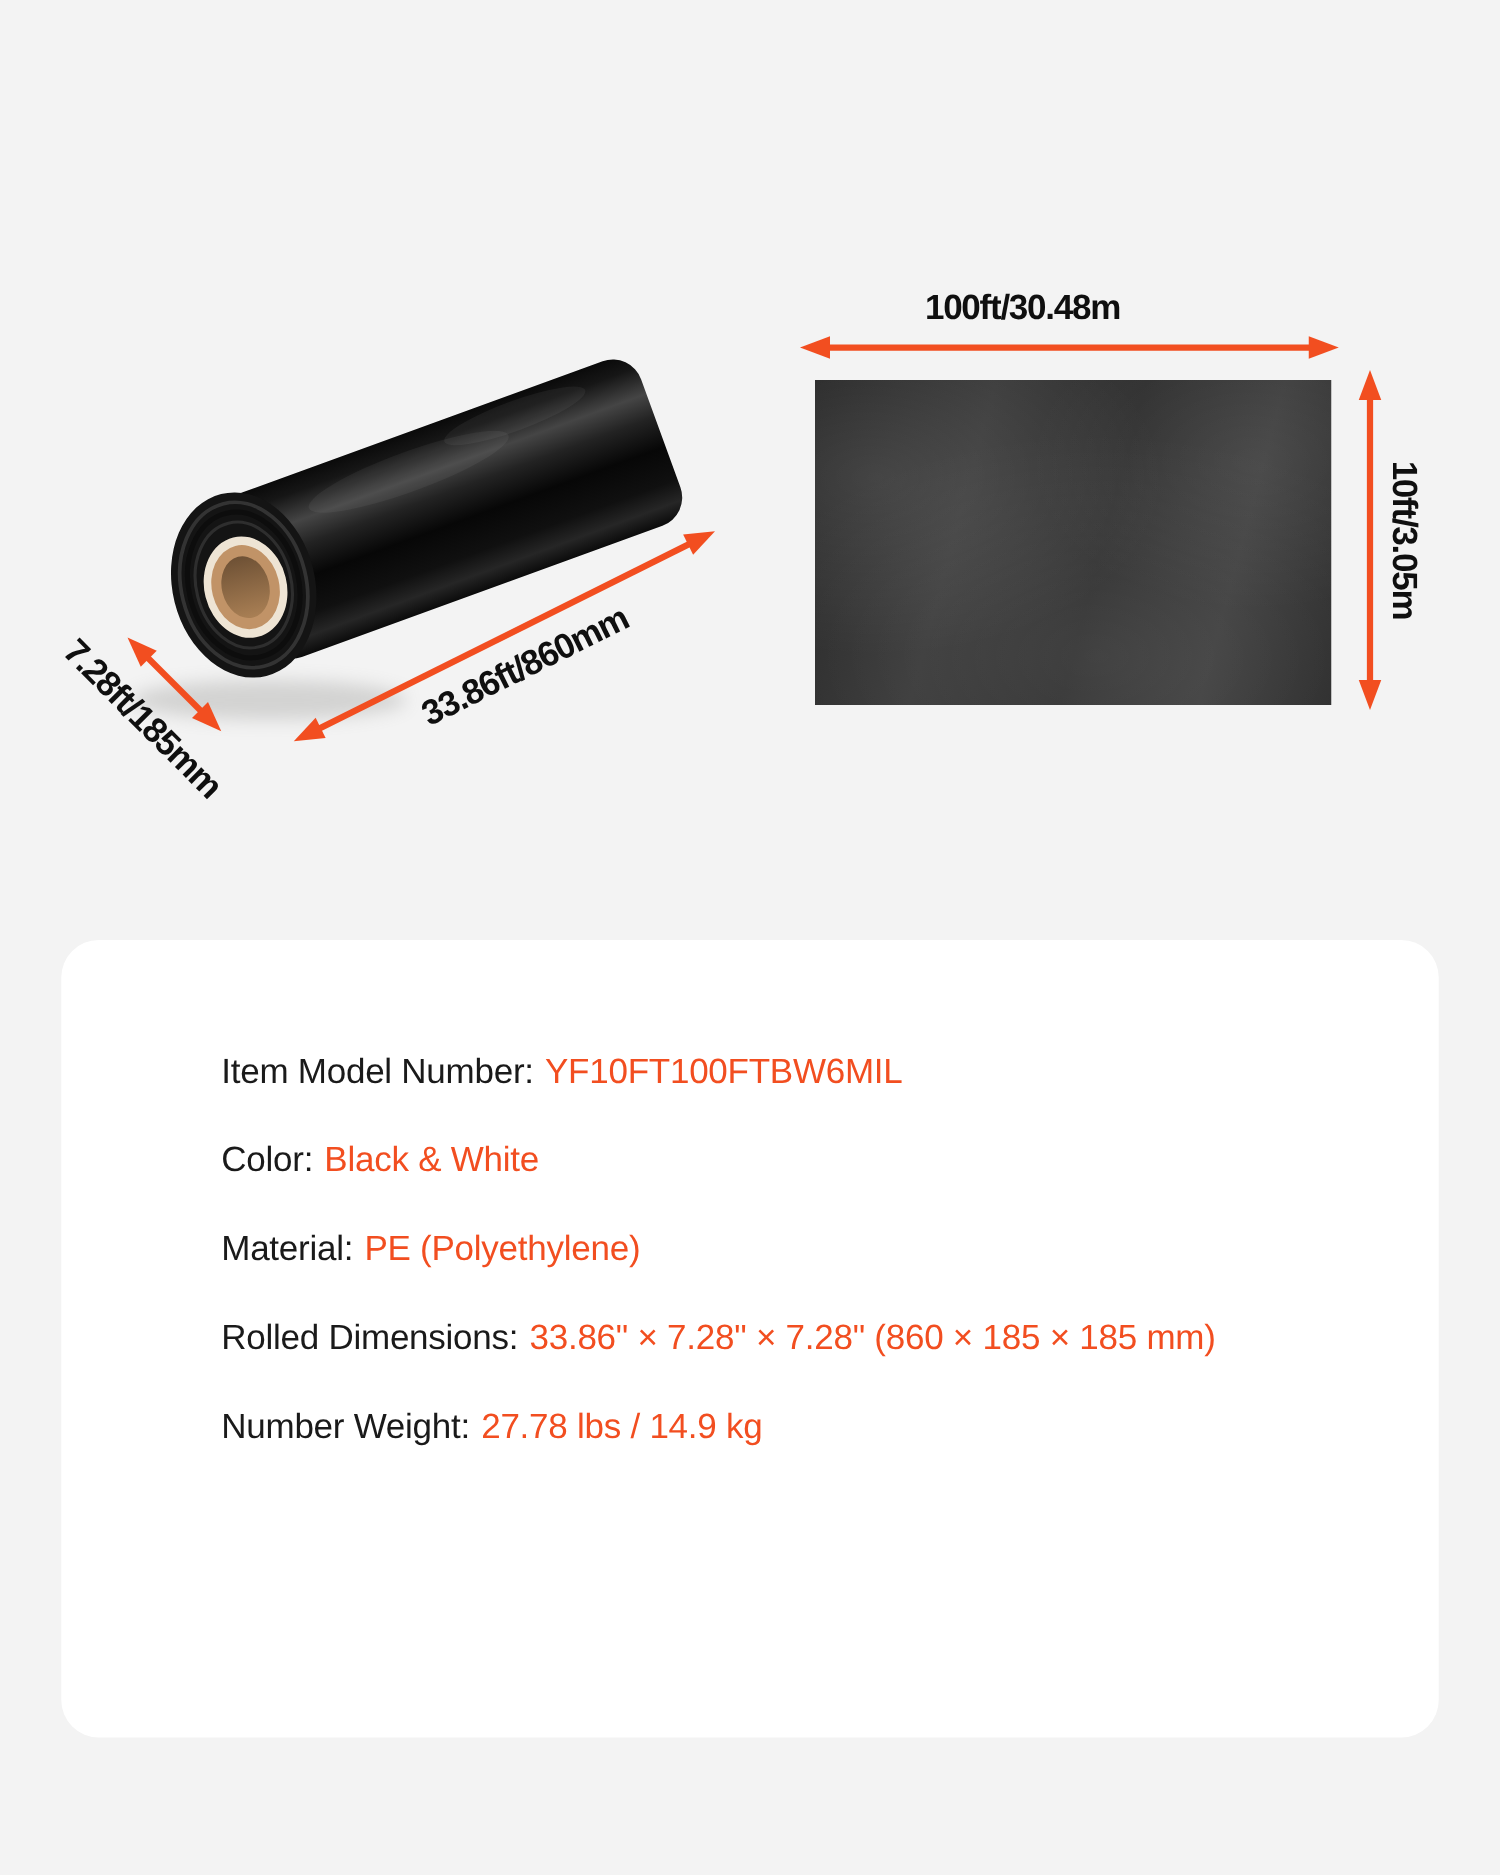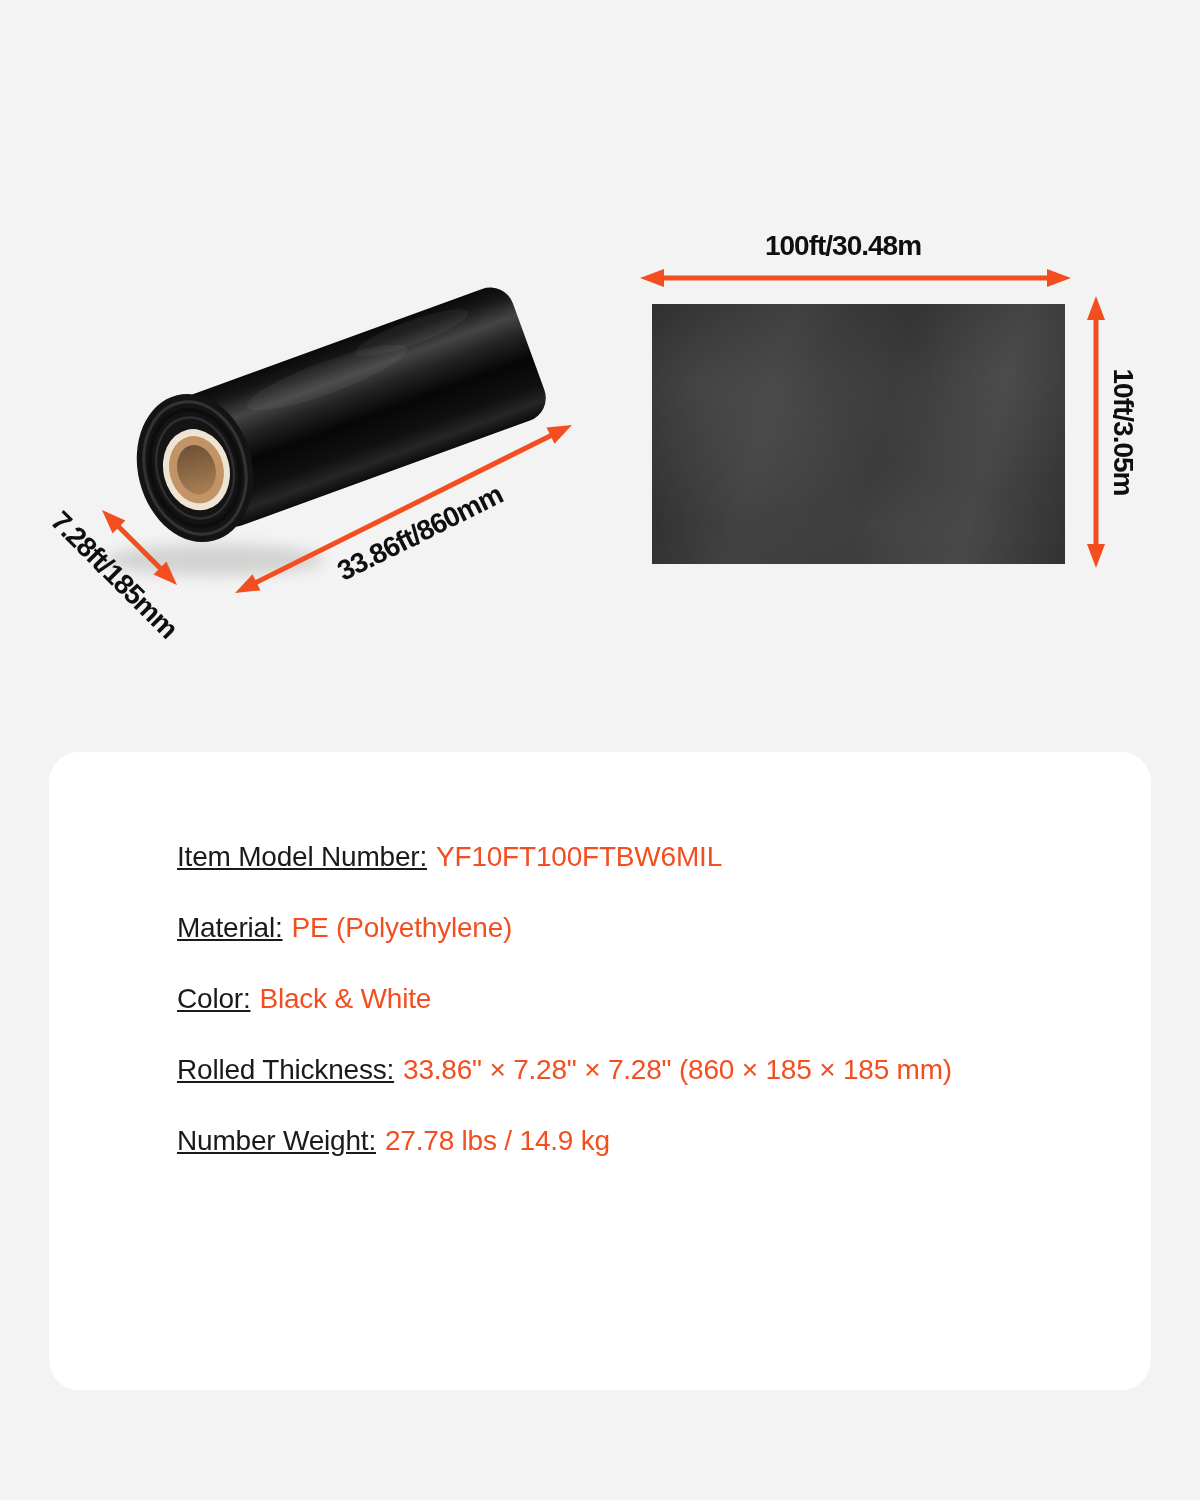--- a/index.html
+++ b/index.html
@@ -43,21 +43,21 @@
   
   .card{
     position:absolute;left:49px;top:752px;width:1102px;height:638px;
     background:var(--card);border-radius:30px;
   }
   .card-inner{
     position:absolute;left:128px;top:88px;right:40px;
     display:flex;flex-direction:column;gap:37px;
   }
   .spec-row{font-size:28px;line-height:34px;letter-spacing:-0.2px;white-space:nowrap;}
-  .spec-label{color:var(--ink);font-weight:400;text-decoration:underline;}
+  .spec-label{color:var(--ink);font-weight:400;}
   .spec-value{color:var(--accent);font-weight:400;margin-left:0.32em;}
 </style>
 </head>
 <body>
 
 <div class="stage">
 
   <div class="abs" style="left:0;top:0;width:1200px;height:740px;">
 
     <svg class="abs" style="left:50px;top:260px;" width="580" height="350" viewBox="0 0 580 350">
@@ -114,49 +114,49 @@
     </svg>
     <div class="dim-label rotm26" style="left:420px;top:533px;">33.86ft/860mm</div>
 
     <div class="sheet"></div>
 
     <svg class="arrow" style="left:634px;top:264px;" width="444" height="28" viewBox="0 0 444 28">
       <line x1="26" y1="14" x2="417" y2="14"></line>
       <polygon points="6,14 30,5 30,23"></polygon>
       <polygon points="437,14 413,5 413,23"></polygon>
     </svg>
-    <div class="dim-label" style="left:843px;top:246px;">100ft/30.48m</div>
+    <div class="dim-label" style="left:818px;top:246px;">100ft/30.48m</div>
 
     <svg class="arrow" style="left:1082px;top:292px;" width="28" height="282" viewBox="0 0 28 282">
       <line x1="14" y1="24" x2="14" y2="256"></line>
       <polygon points="14,4 5,28 23,28"></polygon>
       <polygon points="14,276 5,252 23,252"></polygon>
     </svg>
     <div class="dim-label rot90" style="left:1123px;top:432px;">10ft/3.05m</div>
   </div>
 
   <div class="card">
     <div class="card-inner">
 
       <div class="spec-row">
         <span class="spec-label">Item Model Number:</span><span class="spec-value">YF10FT100FTBW6MIL</span>
       </div>
 
       <div class="spec-row">
-        <span class="spec-label">Material:</span><span class="spec-value">PE (Polyethylene)</span>
+        <span class="spec-label">Color:</span><span class="spec-value">Black &amp; White</span>
       </div>
 
       <div class="spec-row">
-        <span class="spec-label">Color:</span><span class="spec-value">Black &amp; White</span>
+        <span class="spec-label">Material:</span><span class="spec-value">PE (Polyethylene)</span>
       </div>
 
 
 
       <div class="spec-row">
-        <span class="spec-label">Rolled Thickness:</span><span class="spec-value">33.86" × 7.28" × 7.28" (860 × 185 × 185 mm)</span>
+        <span class="spec-label">Rolled Dimensions:</span><span class="spec-value">33.86" × 7.28" × 7.28" (860 × 185 × 185 mm)</span>
       </div>
 
       <div class="spec-row">
         <span class="spec-label">Number Weight:</span><span class="spec-value">27.78 lbs / 14.9 kg</span>
       </div>
 
     </div>
   </div>
 
 </div>

